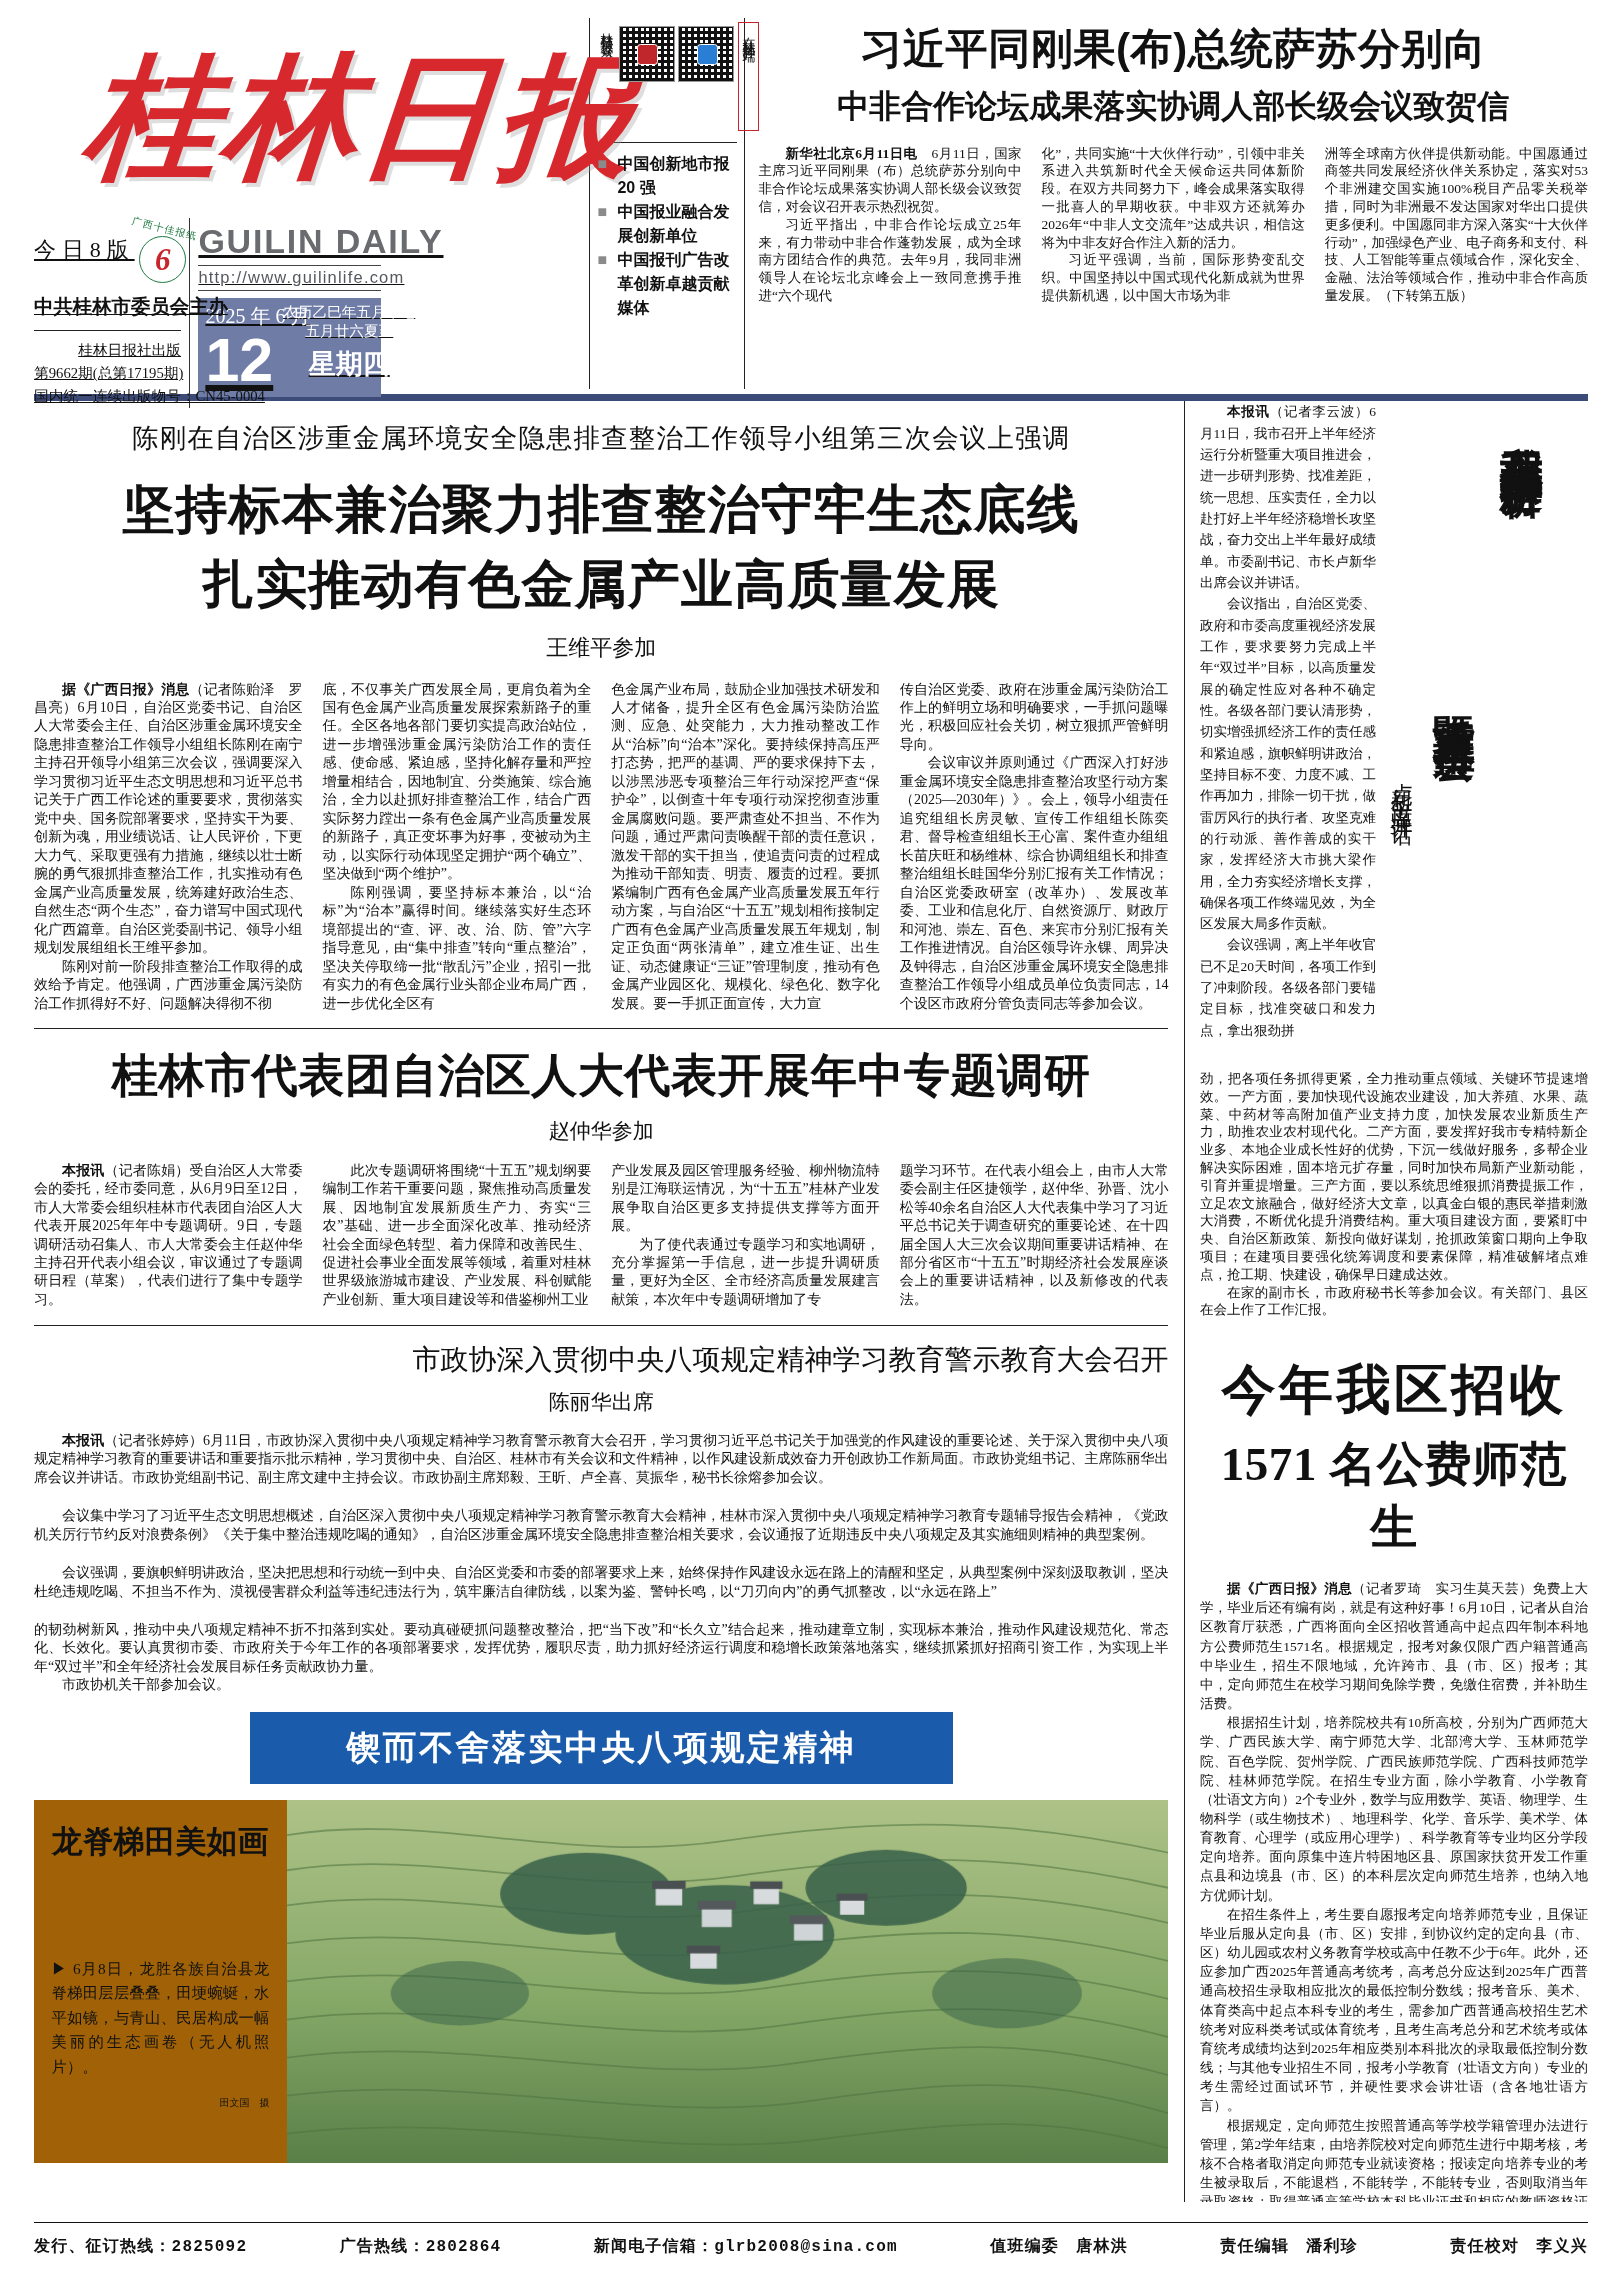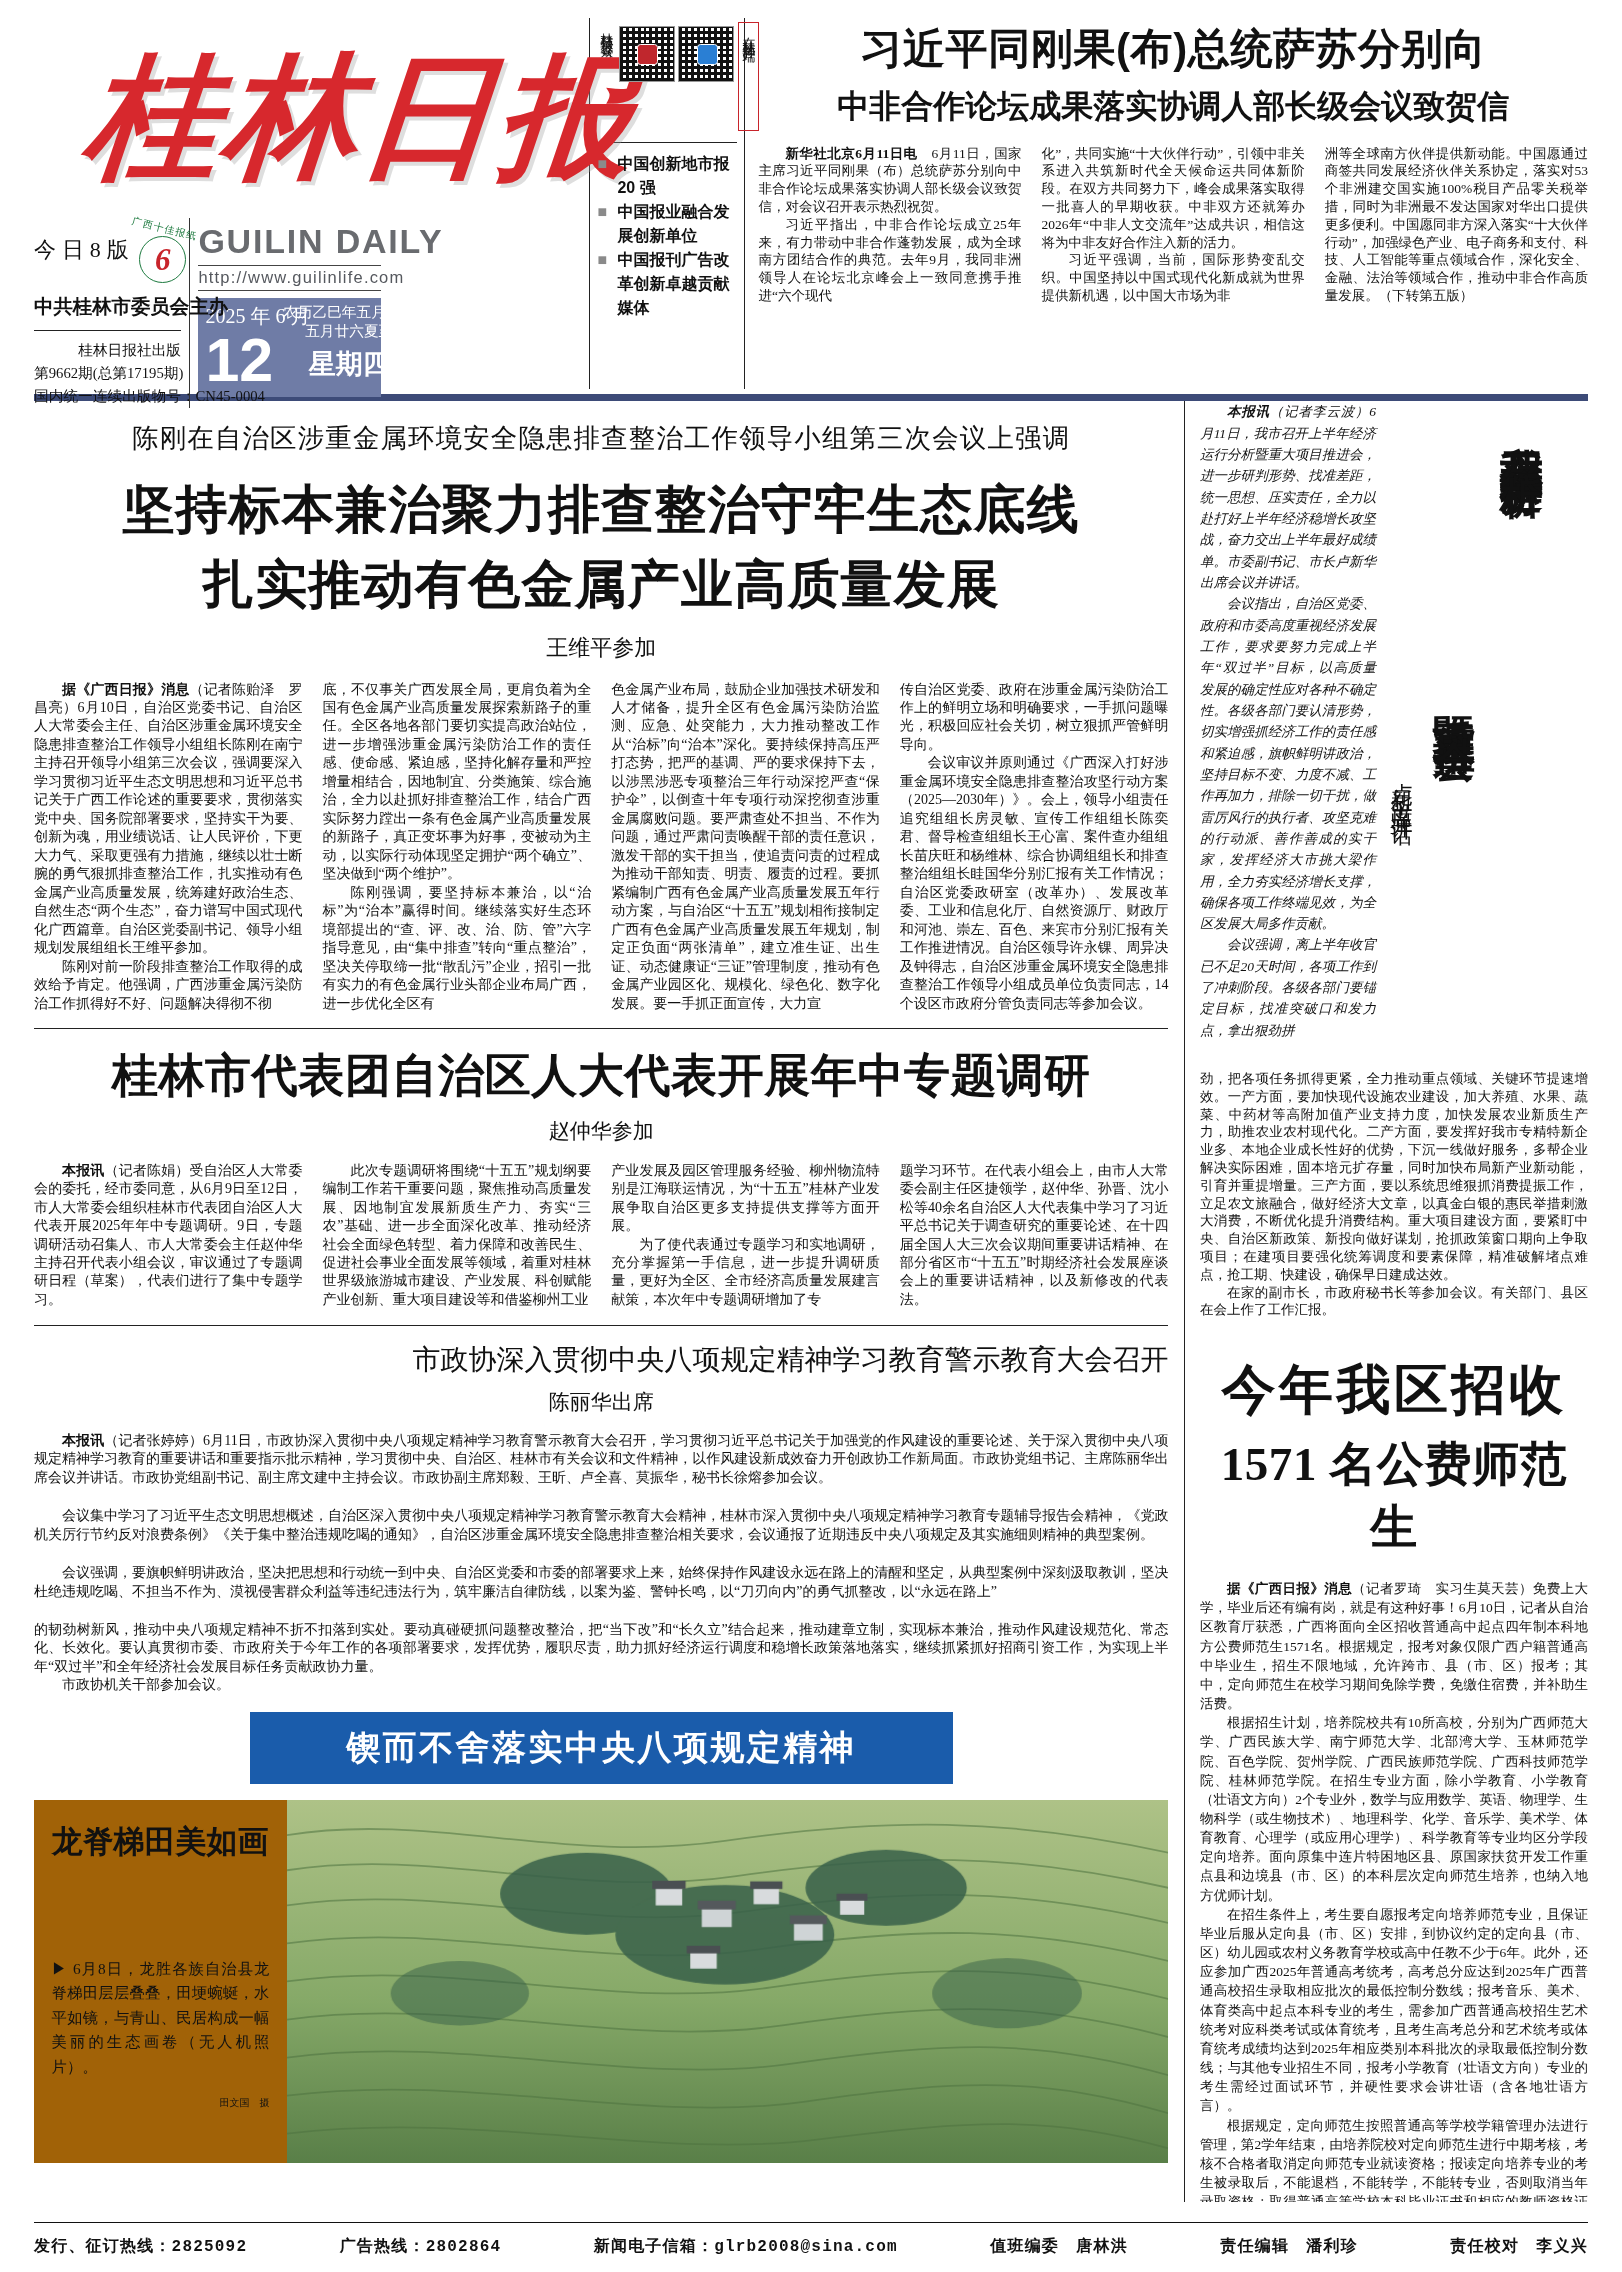--- a/index.html
+++ b/index.html
@@ -4,21 +4,21 @@
 <style>
   html,body{margin:0;padding:0;background:#888;}
   .page{position:relative;width:1622px;height:2273px;background:#ffffff;color:#111;
         font-family:"Liberation Serif",serif;overflow:hidden;margin:0 auto;}
   
   .header{display:flex;padding:17.6px 34px 0 34px;height:389px;box-sizing:border-box;}
   .mh-left{width:546px;flex:none;display:flex;flex-direction:column;}
   .logo{height:207px;font-size:134px;line-height:200px;font-weight:900;color:#d7282d;
         font-style:italic;letter-spacing:3.5px;transform:skewX(-5deg);
         text-shadow:4.1px 4.1px 0 rgba(160,160,160,.35);white-space:nowrap;padding-left:52px;}
-  .mh-bottom{display:flex;flex:1;}
+  .mh-bottom{display:flex;flex:1;text-decoration:underline;}
   .mh-org{width:147px;flex:none;position:relative;padding-top:8.2px;}
   .edition-row{display:flex;align-items:flex-start;}
   .edition{font-size:22px;letter-spacing:5.9px;white-space:nowrap;padding-top:9.4px;}
   .seal{position:relative;width:53px;height:61px;flex:none;margin-left:1.2px;}
   .seal-arc{position:absolute;top:-3.5px;left:-4.7px;font-size:10px;color:#1d7a3f;white-space:nowrap;
             transform:rotate(14deg);letter-spacing:1.2px;}
   .seal-circle{position:absolute;left:3.5px;top:10.6px;width:45px;height:45px;border:1.8px double #1d7a3f;
                border-radius:50%;display:flex;align-items:center;justify-content:center;
                font-size:31px;font-weight:900;font-style:italic;color:#c8242b;background:#fff;}
   .org{font-size:19.4px;font-weight:bold;font-family:"Liberation Sans",sans-serif;margin-top:5.9px;white-space:nowrap;}
@@ -92,21 +92,21 @@
   
   .photo-zone{display:flex;height:363px;}
   .caption-card{width:253px;flex:none;background:#a16207;padding:21px 17.6px;box-sizing:border-box;}
   .cap-title{font-size:31px;font-weight:900;font-family:"Liberation Sans",sans-serif;margin-bottom:94px;}
   .cap-text{font-size:15.3px;line-height:1.6;text-indent:0;}
   .cap-credit{text-align:right;font-size:10px;margin-top:17px;}
   .photo{flex:1;position:relative;}
   .photo svg{display:block;width:100%;height:100%;}
   
   .rs-top{display:flex;height:658px;overflow:hidden;}
-  .rs-leadcol{width:176px;flex:none;font-size:13.5px;font-style:italic;}
+  .rs-leadcol{width:176px;flex:none;font-size:13.5px;}
   .rs-leadcol p{line-height:1.58;}
   .v{writing-mode:vertical-rl;font-weight:900;}
   .rs-byline{font-size:22px;font-weight:400;margin-top:364px;margin-left:10.6px;letter-spacing:5.9px;}
   .rs-h2{font-size:42px;margin-top:282px;margin-left:9.4px;letter-spacing:3.5px;}
   .rs-h1{font-size:43px;margin-top:11.8px;margin-left:10.6px;letter-spacing:2.4px;}
   .rs-cont{font-size:13.5px;margin-top:10.6px;}
   .recruit{margin-top:35px;}
   .rc-h1{margin:0;text-align:center;font-size:54px;font-weight:900;letter-spacing:3.5px;}
   .rc-h2{margin:5.9px 0 0 0;text-align:center;font-size:47px;font-weight:900;letter-spacing:0.6px;}
   .rc-body{margin-top:20px;font-size:13.5px;}

